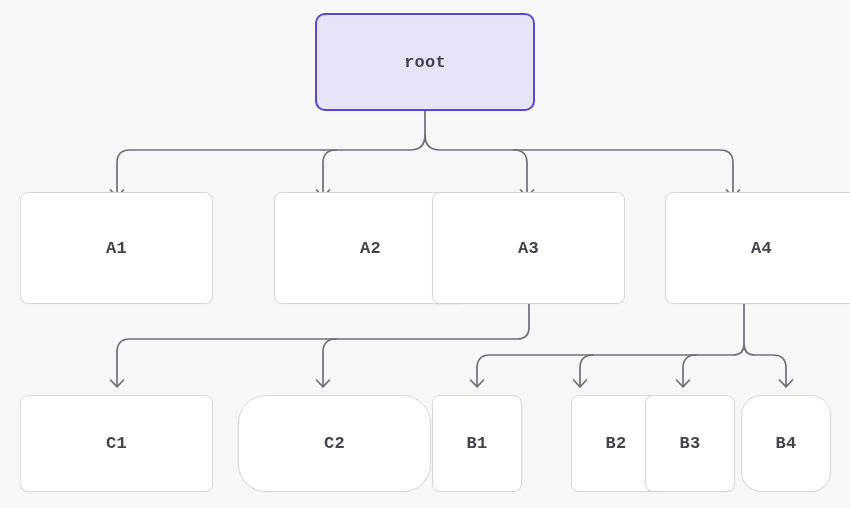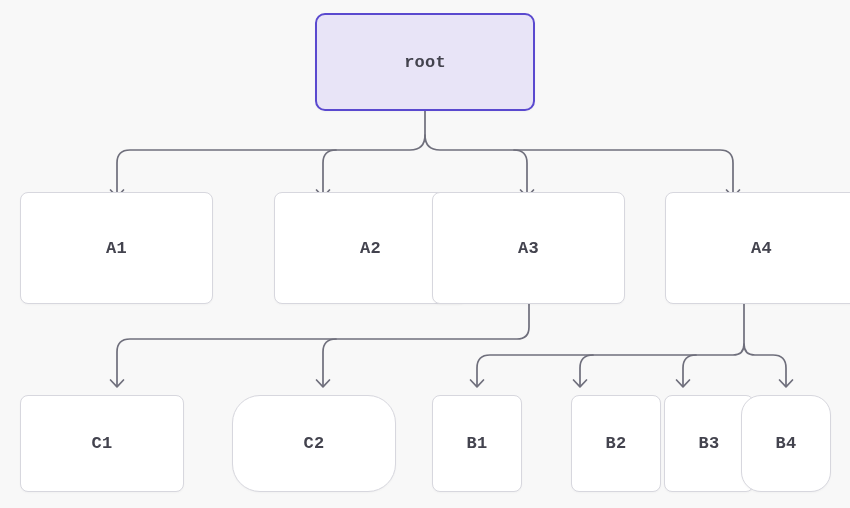--- a/index.html
+++ b/index.html
@@ -60,27 +60,27 @@
     background: var(--root-fill);
     border: 2px solid var(--root-border);
     border-radius: 10px;
   }
   .row1 { top: 192px; height: 112px; width: 193px; }
   .node-a1 { left: 20px; }
   .node-a2 { left: 227px; margin-left: 47px; }
   .node-a3 { left: 432px; }
   .node-a4 { left: 638px; margin-left: 27px; }
   .row2 { top: 395px; height: 97px; }
-  .wide  { width: 164px; }
+  .wide  { width: 193px; }
   .small { width: 90px; text-align: right; }
   .node-c1 { left: 20px; }
-  .node-c2 { left: 232px; border-radius: 28px; }
+  .node-c2 { left: 238px; border-radius: 28px; }
   .node-b1 { left: 432px; }
   .node-b2 { left: 535px; margin-left: 36px; }
-  .node-b3 { left: 664px; }
+  .node-b3 { left: 645px; }
   .node-b4 { left: 741px; border-radius: 20px; }
 </style>
 </head>
 <body>
 
 <div class="canvas">
 
   <svg class="edges" viewBox="0 0 850 508" aria-hidden="true">
 
     <path class="edge" d="M425,111 L425,135 Q425,150 410,150 L130,150 Q117,150 117,163 L117,196"></path>

